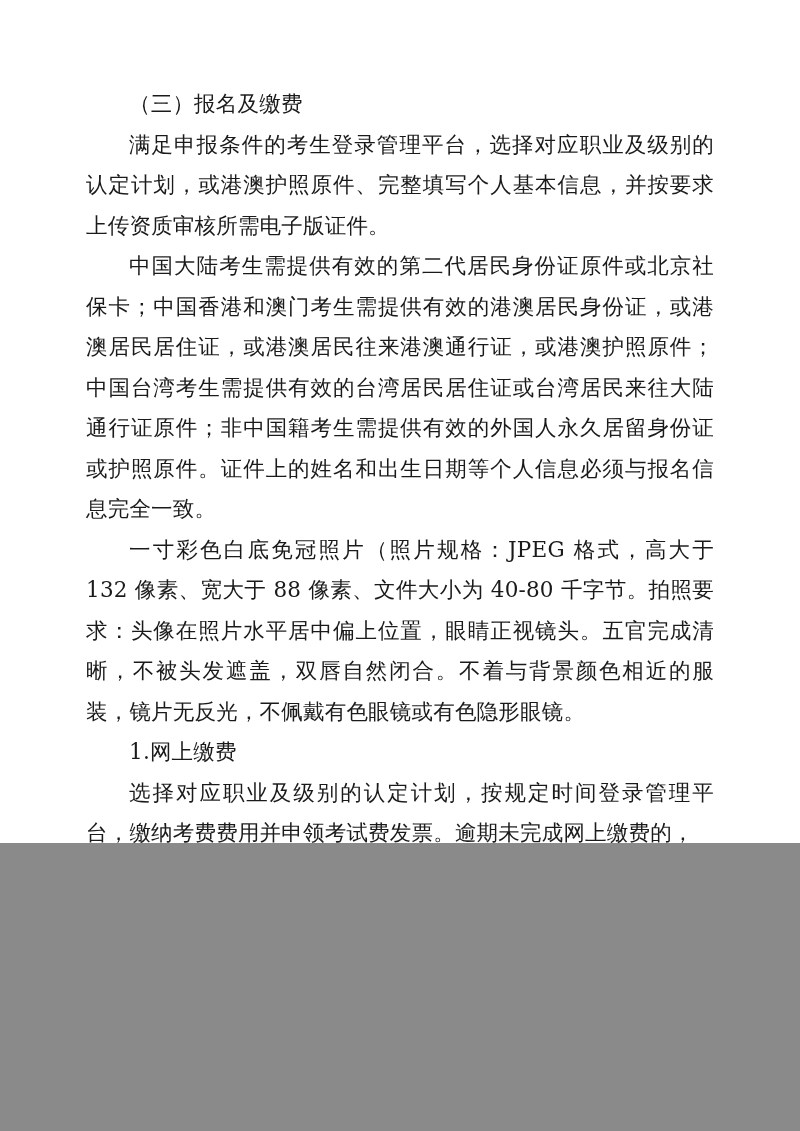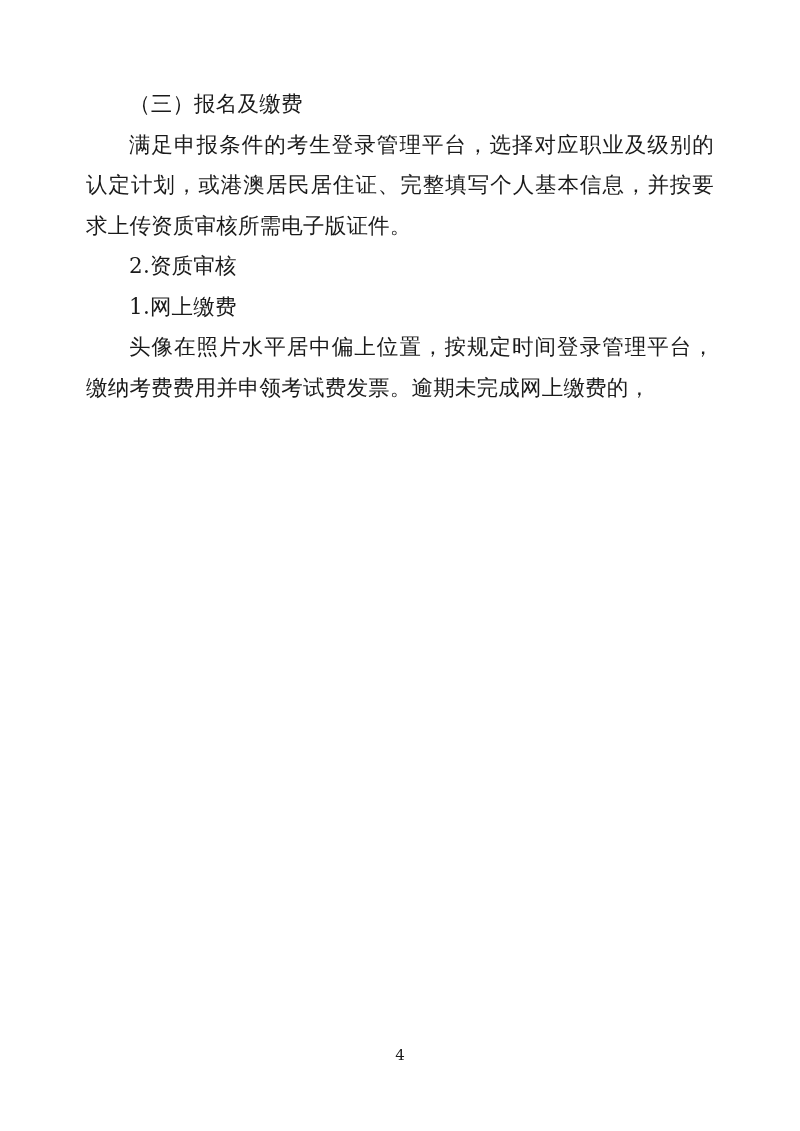--- a/index.html
+++ b/index.html
@@ -6,21 +6,21 @@
     margin: 0;
     padding: 0;
     background: #8a8a8a;
   }
   body {
     font-family: "DejaVu Serif", "Liberation Serif", serif;
   }
   .page {
     position: relative;
     width: 800px;
-    height: 1131px;
+    height: 843px;
     background: #ffffff;
     margin: 0 auto;
     overflow: hidden;
     box-sizing: border-box;
   }
   .content {
     position: absolute;
     left: 86px;
     top: 84px;
     width: 628px;
@@ -51,19 +51,20 @@
     color: #1a1a1a;
     font-family: "DejaVu Serif", "Liberation Serif", serif;
   }
 </style>
 </head>
 <body>
 
 <div class="page">
   <div class="content">
     <p class="para heading">（三）报名及缴费</p>
-    <p class="para indent2">满足申报条件的考生登录管理平台，选择对应职业及级别的认定计划，或港澳居民居住证、完整填写个人基本信息，并按要求上传资质审核所需电子版证件。</p>
-    <p class="para heading">2.资质审核</p>
+    <p class="para indent2">满足申报条件的考生登录管理平台，选择对应职业及级别的认定计划，或港澳护照原件、完整填写个人基本信息，并按要求上传资质审核所需电子版证件。</p>
+    <p class="para indent2">中国大陆考生需提供有效的第二代居民身份证原件或北京社保卡；中国香港和澳门考生需提供有效的港澳居民身份证，或港澳居民居住证，或港澳居民往来港澳通行证，或港澳护照原件；中国台湾考生需提供有效的台湾居民居住证或台湾居民来往大陆通行证原件；非中国籍考生需提供有效的外国人永久居留身份证或护照原件。证件上的姓名和出生日期等个人信息必须与报名信息完全一致。</p>
+    <p class="para indent2">一寸彩色白底免冠照片（照片规格：JPEG 格式，高大于 132 像素、宽大于 88 像素、文件大小为 40-80 千字节。拍照要求：头像在照片水平居中偏上位置，眼睛正视镜头。五官完成清晰，不被头发遮盖，双唇自然闭合。不着与背景颜色相近的服装，镜片无反光，不佩戴有色眼镜或有色隐形眼镜。</p>
     <p class="para heading">1.网上缴费</p>
-    <p class="para indent2">头像在照片水平居中偏上位置，按规定时间登录管理平台，缴纳考费费用并申领考试费发票。逾期未完成网上缴费的，</p>
+    <p class="para indent2">选择对应职业及级别的认定计划，按规定时间登录管理平台，缴纳考费费用并申领考试费发票。逾期未完成网上缴费的，</p>
   </div>
   <div class="page-number">4</div>
 </div>
 
 </body></html>

